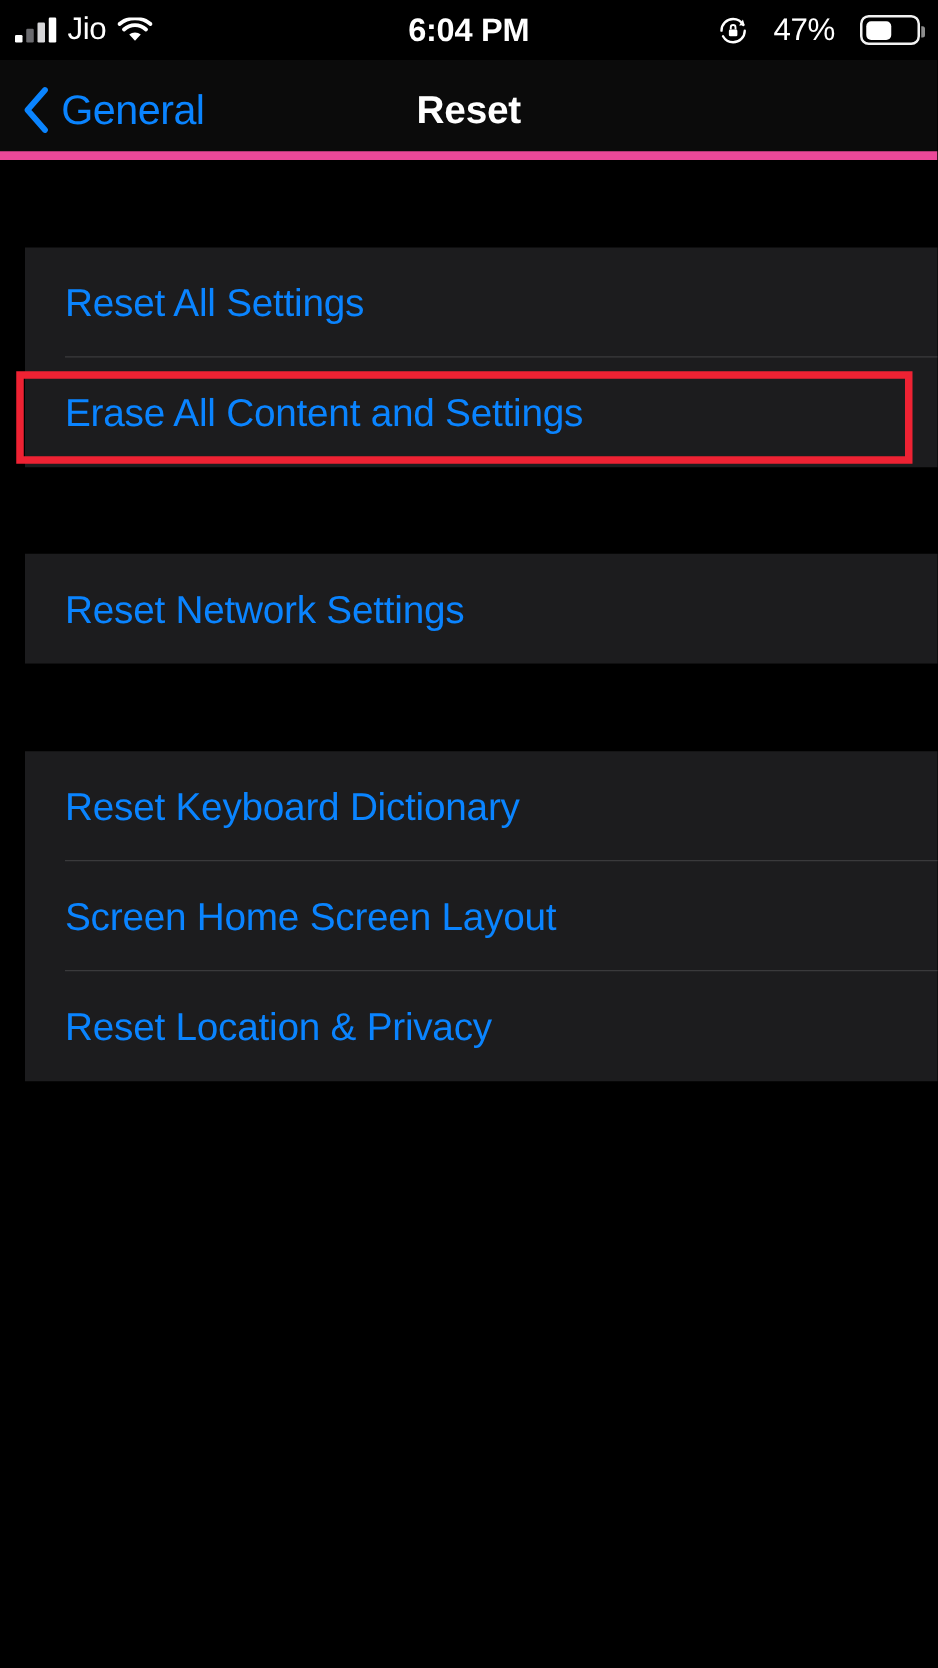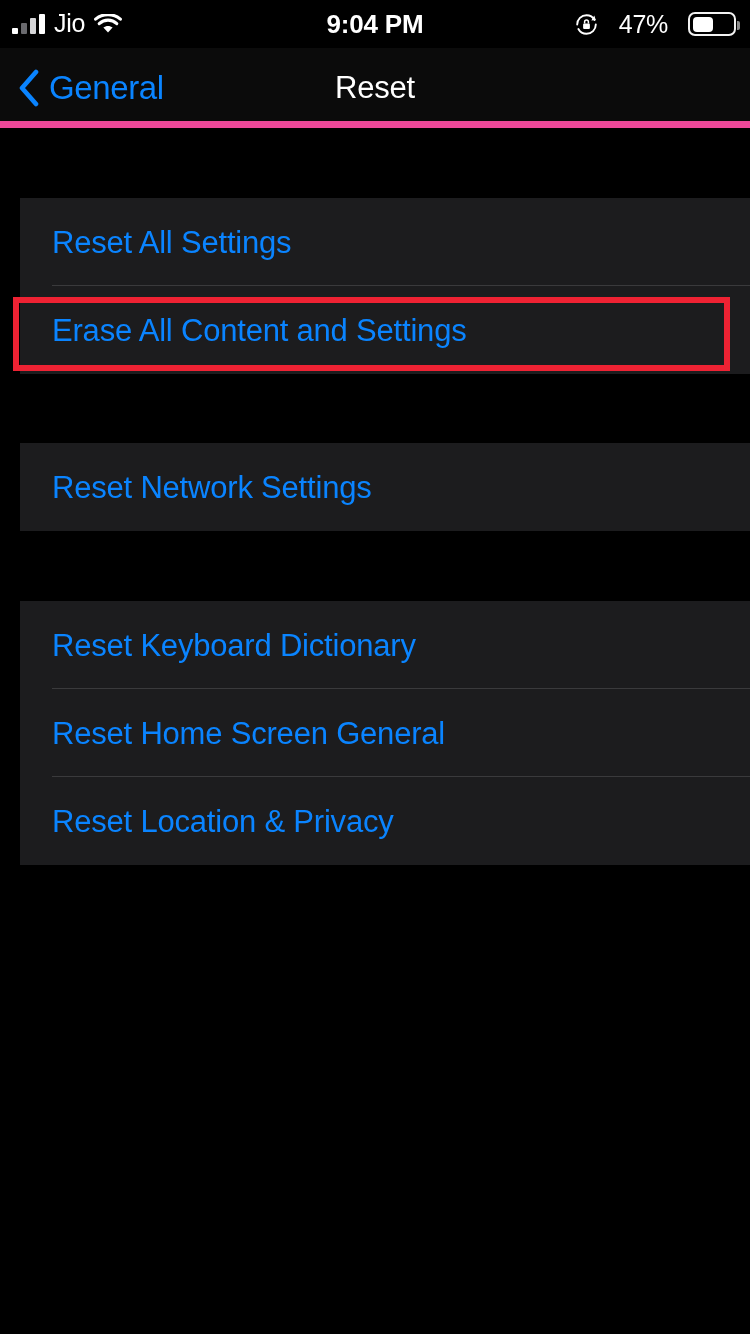--- a/index.html
+++ b/index.html
@@ -151,21 +151,21 @@
   }
   .nav-title {
     position: absolute;
     left: 0; right: 0;
     top: 0;
     height: 79px;
     display: flex;
     align-items: center;
     justify-content: center;
     font-size: 31px;
-    font-weight: normal;
+    font-weight: bold;
     color: #ffffff;
     letter-spacing: -0.2px;
   }
 
   
   .table-view {
     position: absolute;
     top: 129px;
     left: 0;
     width: 750px;
@@ -236,21 +236,21 @@
       <span>
         <svg class="wifi-icon" viewBox="0 0 28 21" fill="none">
           <path d="M14 18.6 L9.4 13.6 C11.9 11.4 16.1 11.4 18.6 13.6 Z" fill="#ffffff"></path>
           <path d="M5.2 9.6 C10.3 4.9 17.7 4.9 22.8 9.6" stroke="#ffffff" stroke-width="3.1" stroke-linecap="round" fill="none"></path>
           <path d="M1.6 5.2 C8.6 -0.9 19.4 -0.9 26.4 5.2" stroke="#ffffff" stroke-width="3.1" stroke-linecap="round" fill="none"></path>
         </svg>
       </span>
     </div>
 
     <div class="sb-center">
-      <span class="clock">9:04 PM</span>
+      <span class="clock">6:04 PM</span>
     </div>
 
     <div class="sb-right">
       <span>
         <svg class="rotlock-icon" viewBox="0 0 25 25" fill="none">
           <path d="M3.2 12.5 a9.3 9.3 0 0 1 9.3 -9.3 a9.3 9.3 0 0 1 8.1 4.8" stroke="#ffffff" stroke-width="1.9" fill="none" stroke-linecap="round"></path>
           <path d="M21.8 12.5 a9.3 9.3 0 0 1 -9.3 9.3 a9.3 9.3 0 0 1 -8.1 -4.8" stroke="#ffffff" stroke-width="1.9" fill="none" stroke-linecap="round"></path>
           <path d="M20.3 3.6 L21.8 8.1 L17.3 8.4 Z" fill="#ffffff"></path>
           <rect x="9.1" y="11.6" width="6.8" height="5.4" rx="1.1" fill="#ffffff"></rect>
           <path d="M10.6 11.6 v-1.7 a1.9 1.9 0 0 1 3.8 0 v1.7" stroke="#ffffff" stroke-width="1.5" fill="none"></path>
@@ -296,21 +296,21 @@
       </div>
     </div>
 
     <div class="spacer" style="height:70px"></div>
 
     <div class="group">
       <div class="cell sep">
         <span class="cell-label">Reset Keyboard Dictionary</span>
       </div>
       <div class="cell sep">
-        <span class="cell-label">Reset Home Screen General</span>
+        <span class="cell-label">Screen Home Screen Layout</span>
       </div>
       <div class="cell">
         <span class="cell-label">Reset Location &amp; Privacy</span>
       </div>
     </div>
 
   </div>
 
   <div class="highlight-box"></div>
 

